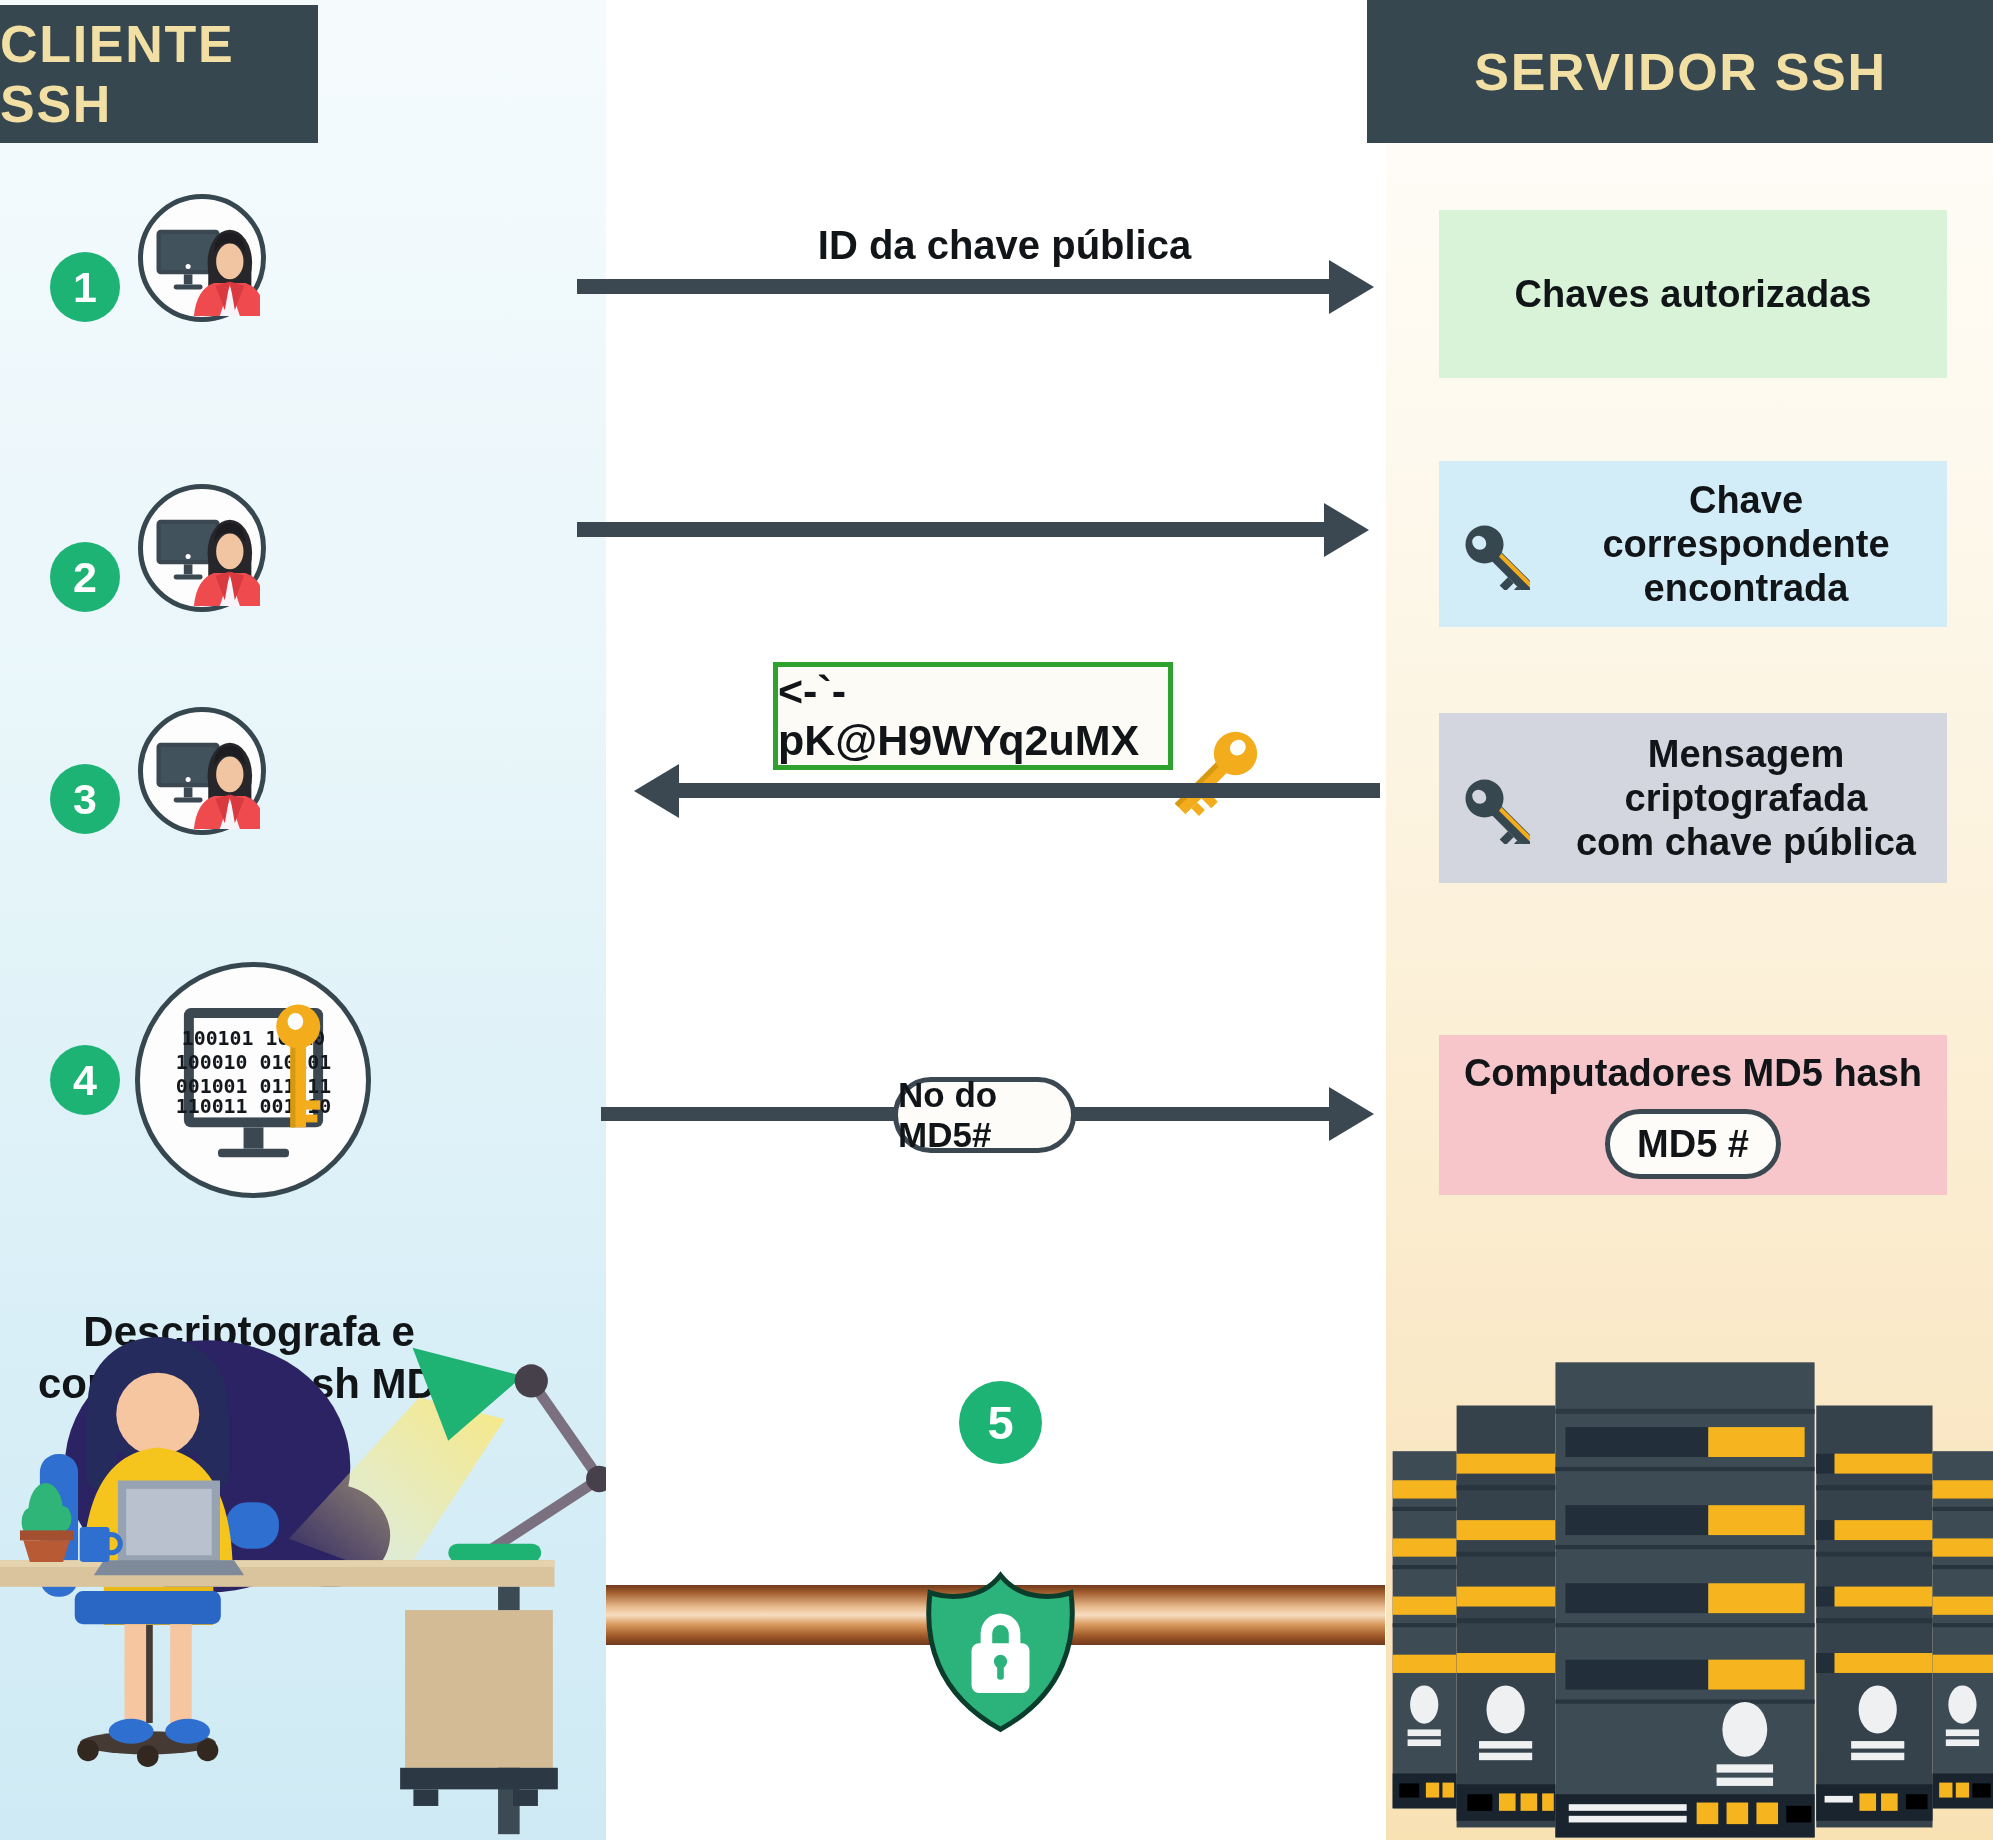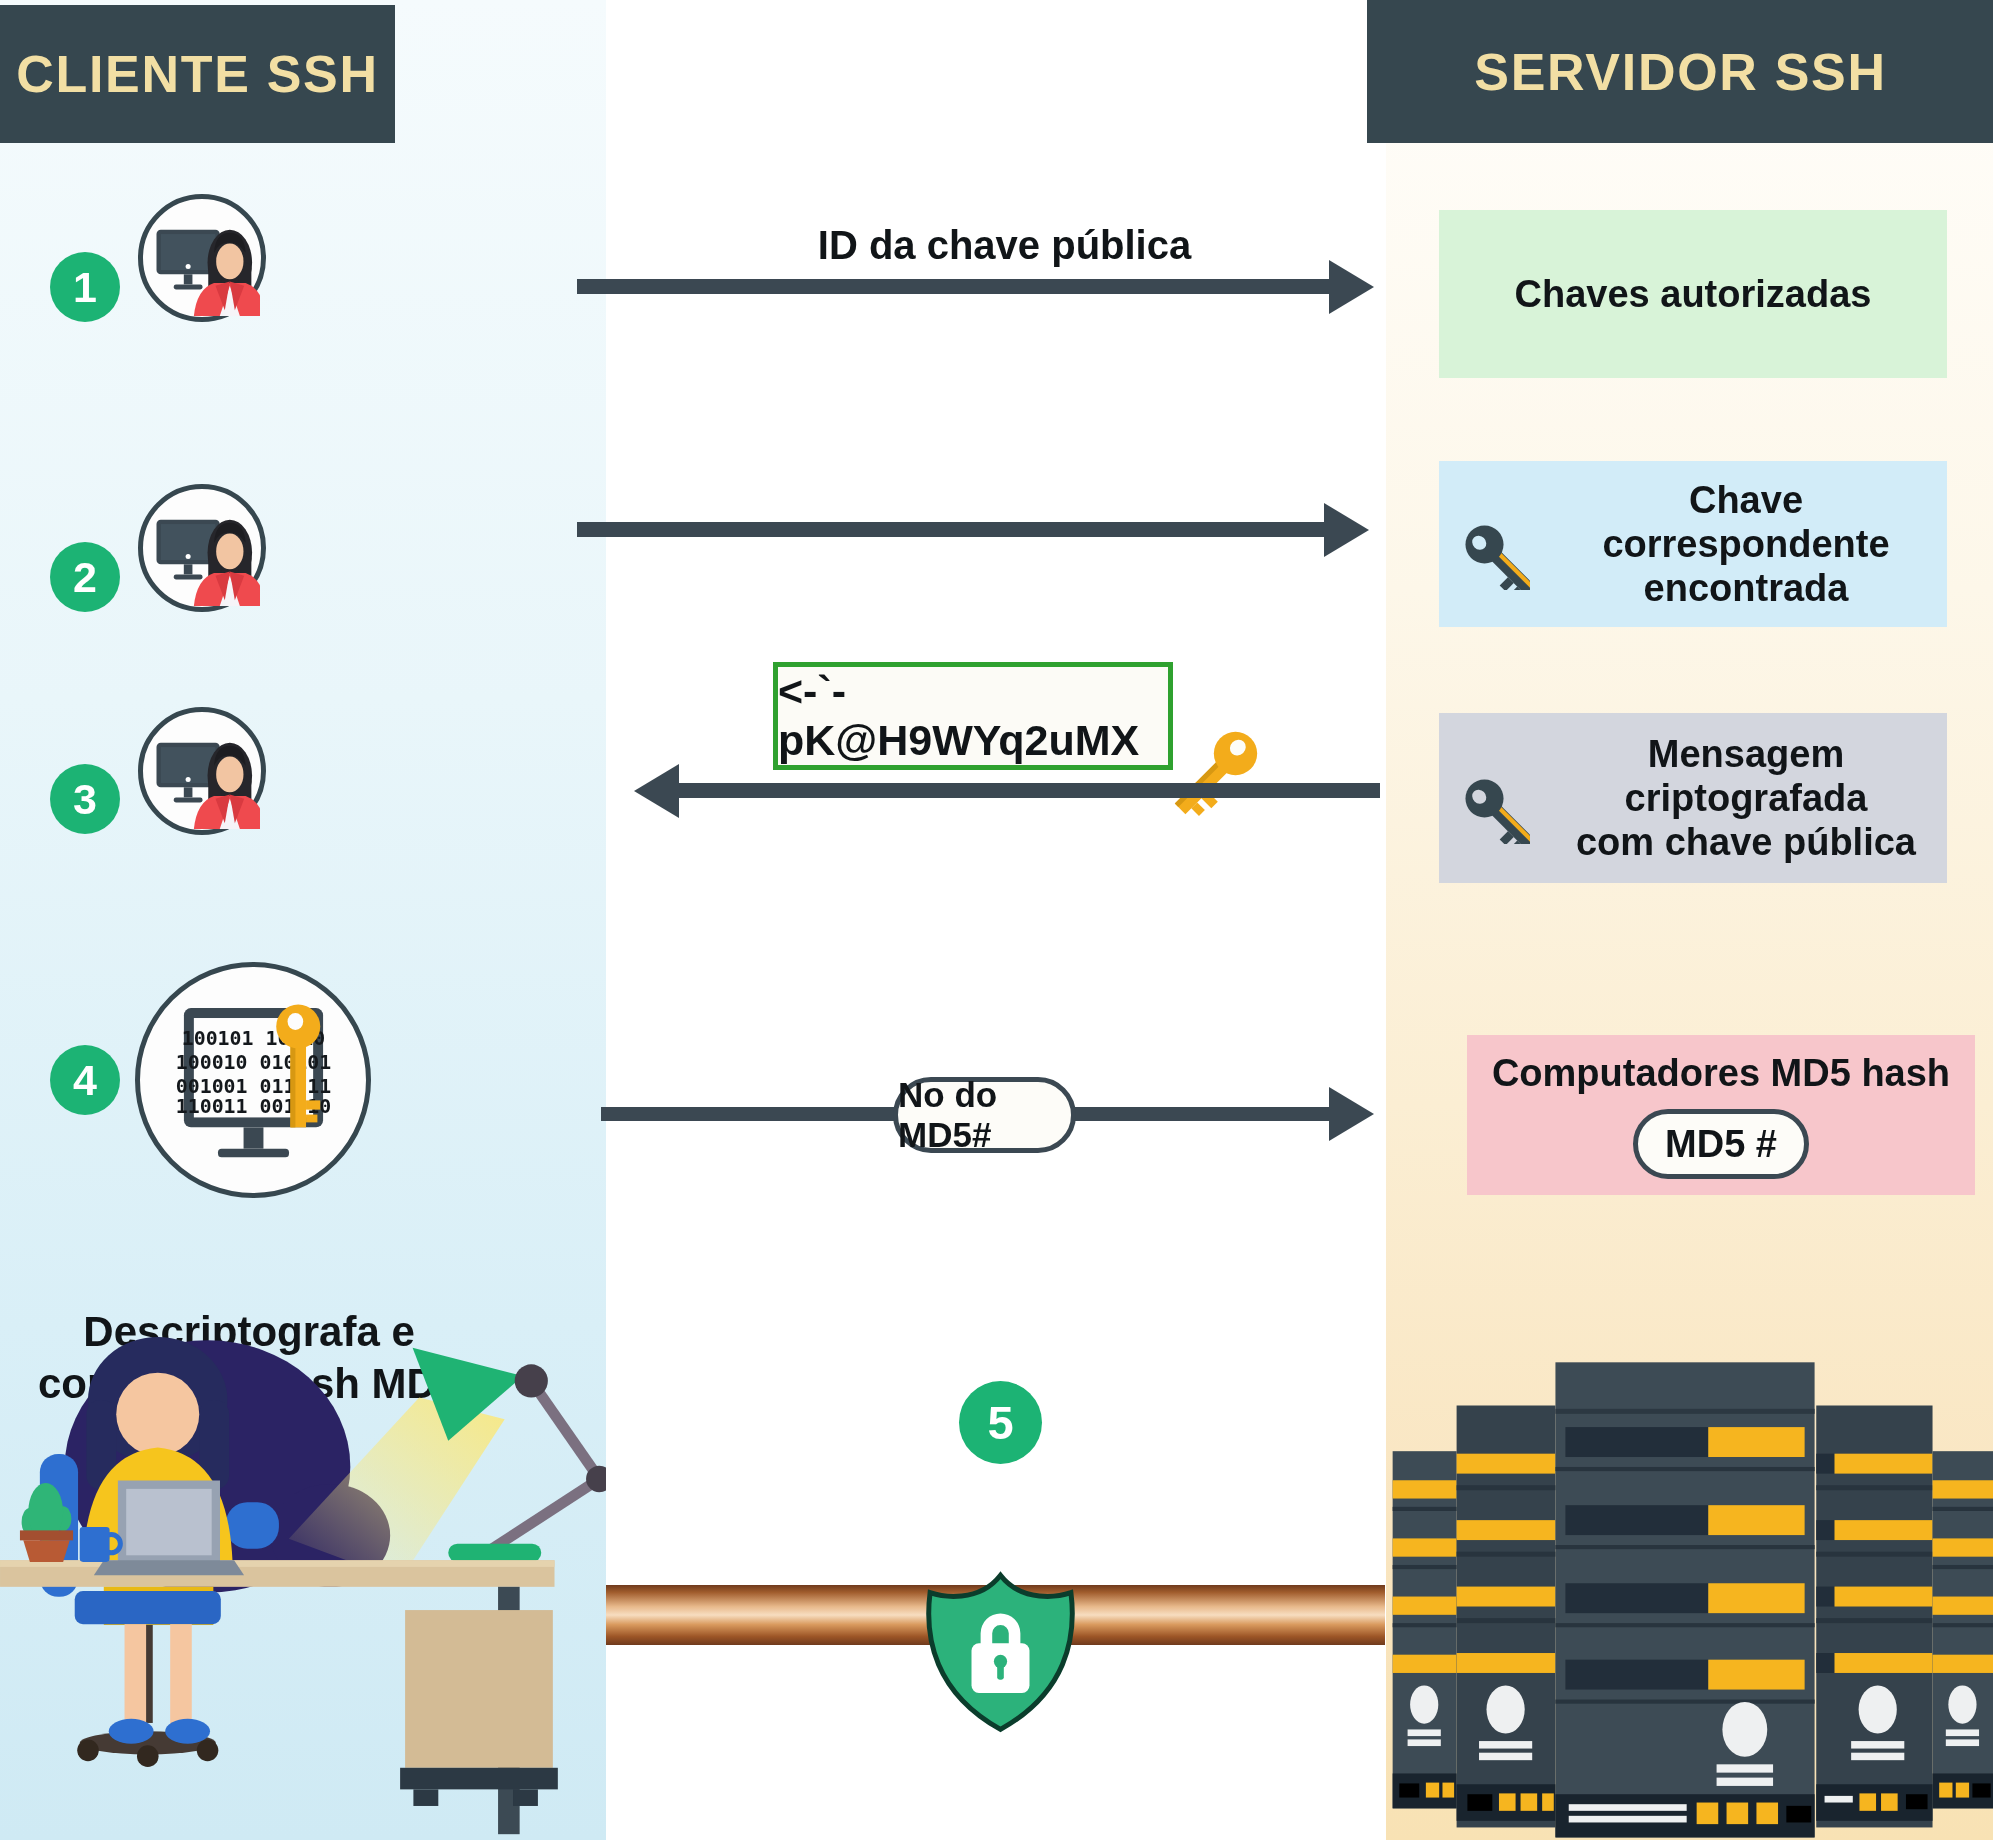--- a/index.html
+++ b/index.html
@@ -9,21 +9,21 @@
 
   
   .col-left{left:0;top:0;width:606px;height:1840px;
     background:linear-gradient(180deg,#f5fbfd 0%,#e9f6fa 38%,#d9eff7 72%,#cfeaf4 100%);}
   .col-right{left:1386px;top:0;width:608px;height:1840px;
     background:linear-gradient(180deg,#fffefb 0%,#fdf7e9 32%,#fbeed3 60%,#f9e5c0 84%,#f8e2b4 100%);}
 
   
   .hdr{background:#36474f;display:flex;align-items:center;justify-content:center;
        font-weight:700;font-size:52px;letter-spacing:1.7px;color:#f2dfa4;}
-  .hdr-left{left:0;top:5px;width:395px;height:138px;}
+  .hdr-left{left:0;top:5px;width:318px;height:138px;}
   .hdr-right{left:1367px;top:0;width:627px;height:143px;}
 
   
   .numc{width:70px;height:70px;border-radius:50%;background:#1cb374;color:#fff;
         display:flex;align-items:center;justify-content:center;font-size:43px;font-weight:700;}
 
   
   .avc{border-radius:50%;background:#fdfdfd;border:5px solid #36474f;box-sizing:border-box;
        display:flex;align-items:center;justify-content:center;}
 
@@ -205,21 +205,21 @@
         <circle cx="0" cy="0" r="23" fill="#36474f"></circle>
         <ellipse cx="-3" cy="-6" rx="8" ry="9" fill="#d3d6de"></ellipse>
       </g>
     </svg>
     <span>
       <span>Mensagem criptografada</span><br>
       <span>com chave pública</span>
     </span>
   </div>
 
-  <div class="abs sbox box-pink" style="top:1035px;height:160px;margin-left:28px;">
+  <div class="abs sbox box-pink" style="top:1035px;height:160px;">
     <div>Computadores MD5 hash</div>
     <div class="pill" style="width:166px;height:60px;margin-top:13.3px;font-size:38px;border-width:5px;">
       <span>MD5 #</span>
     </div>
   </div>
 
   <div class="abs numc" style="left:959px;top:1381px;width:83px;height:83px;font-size:47px;">
     <span>5</span>
   </div>
 

